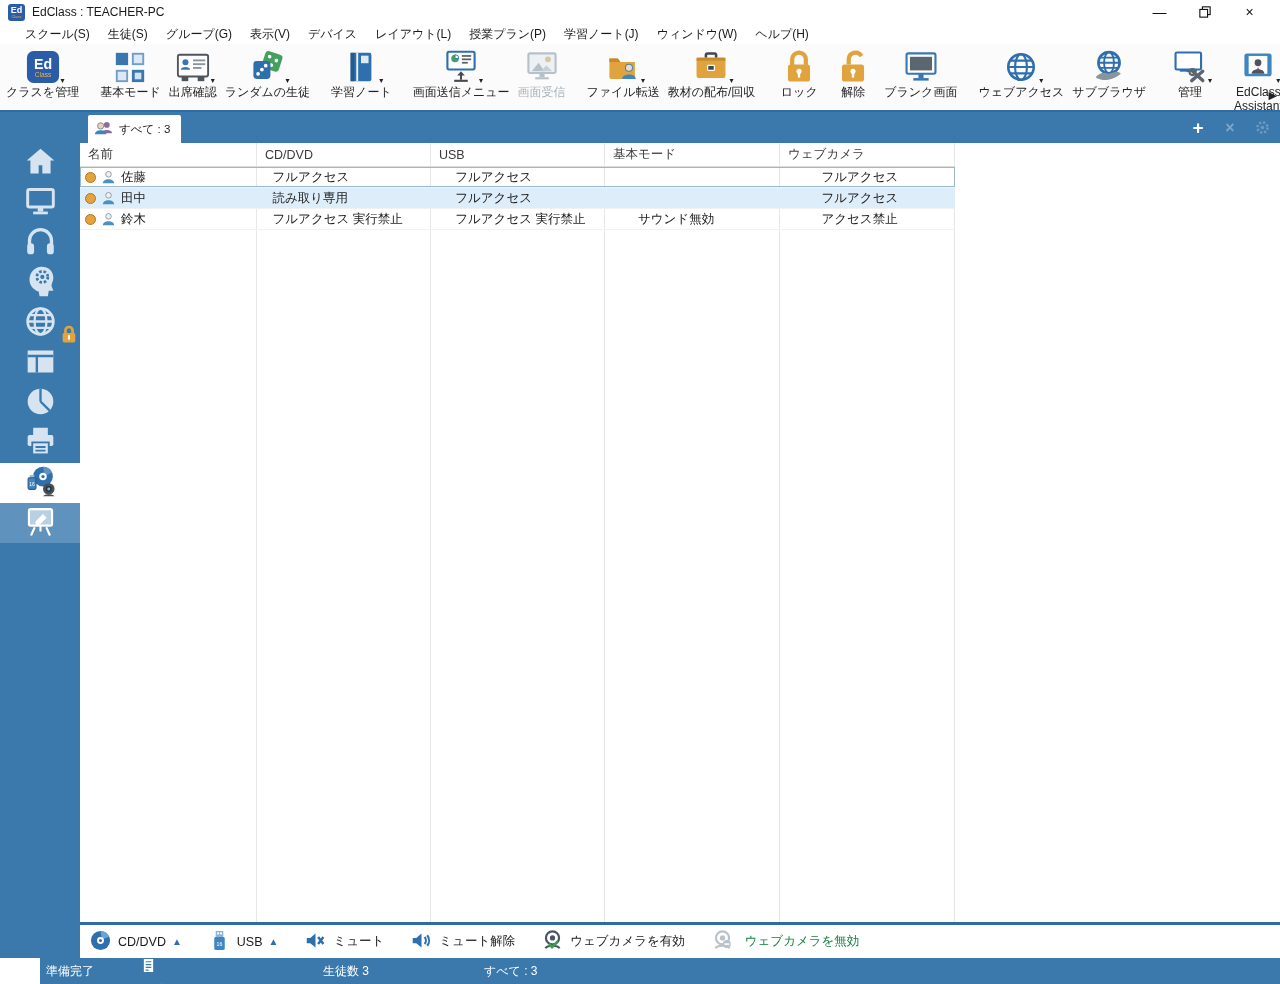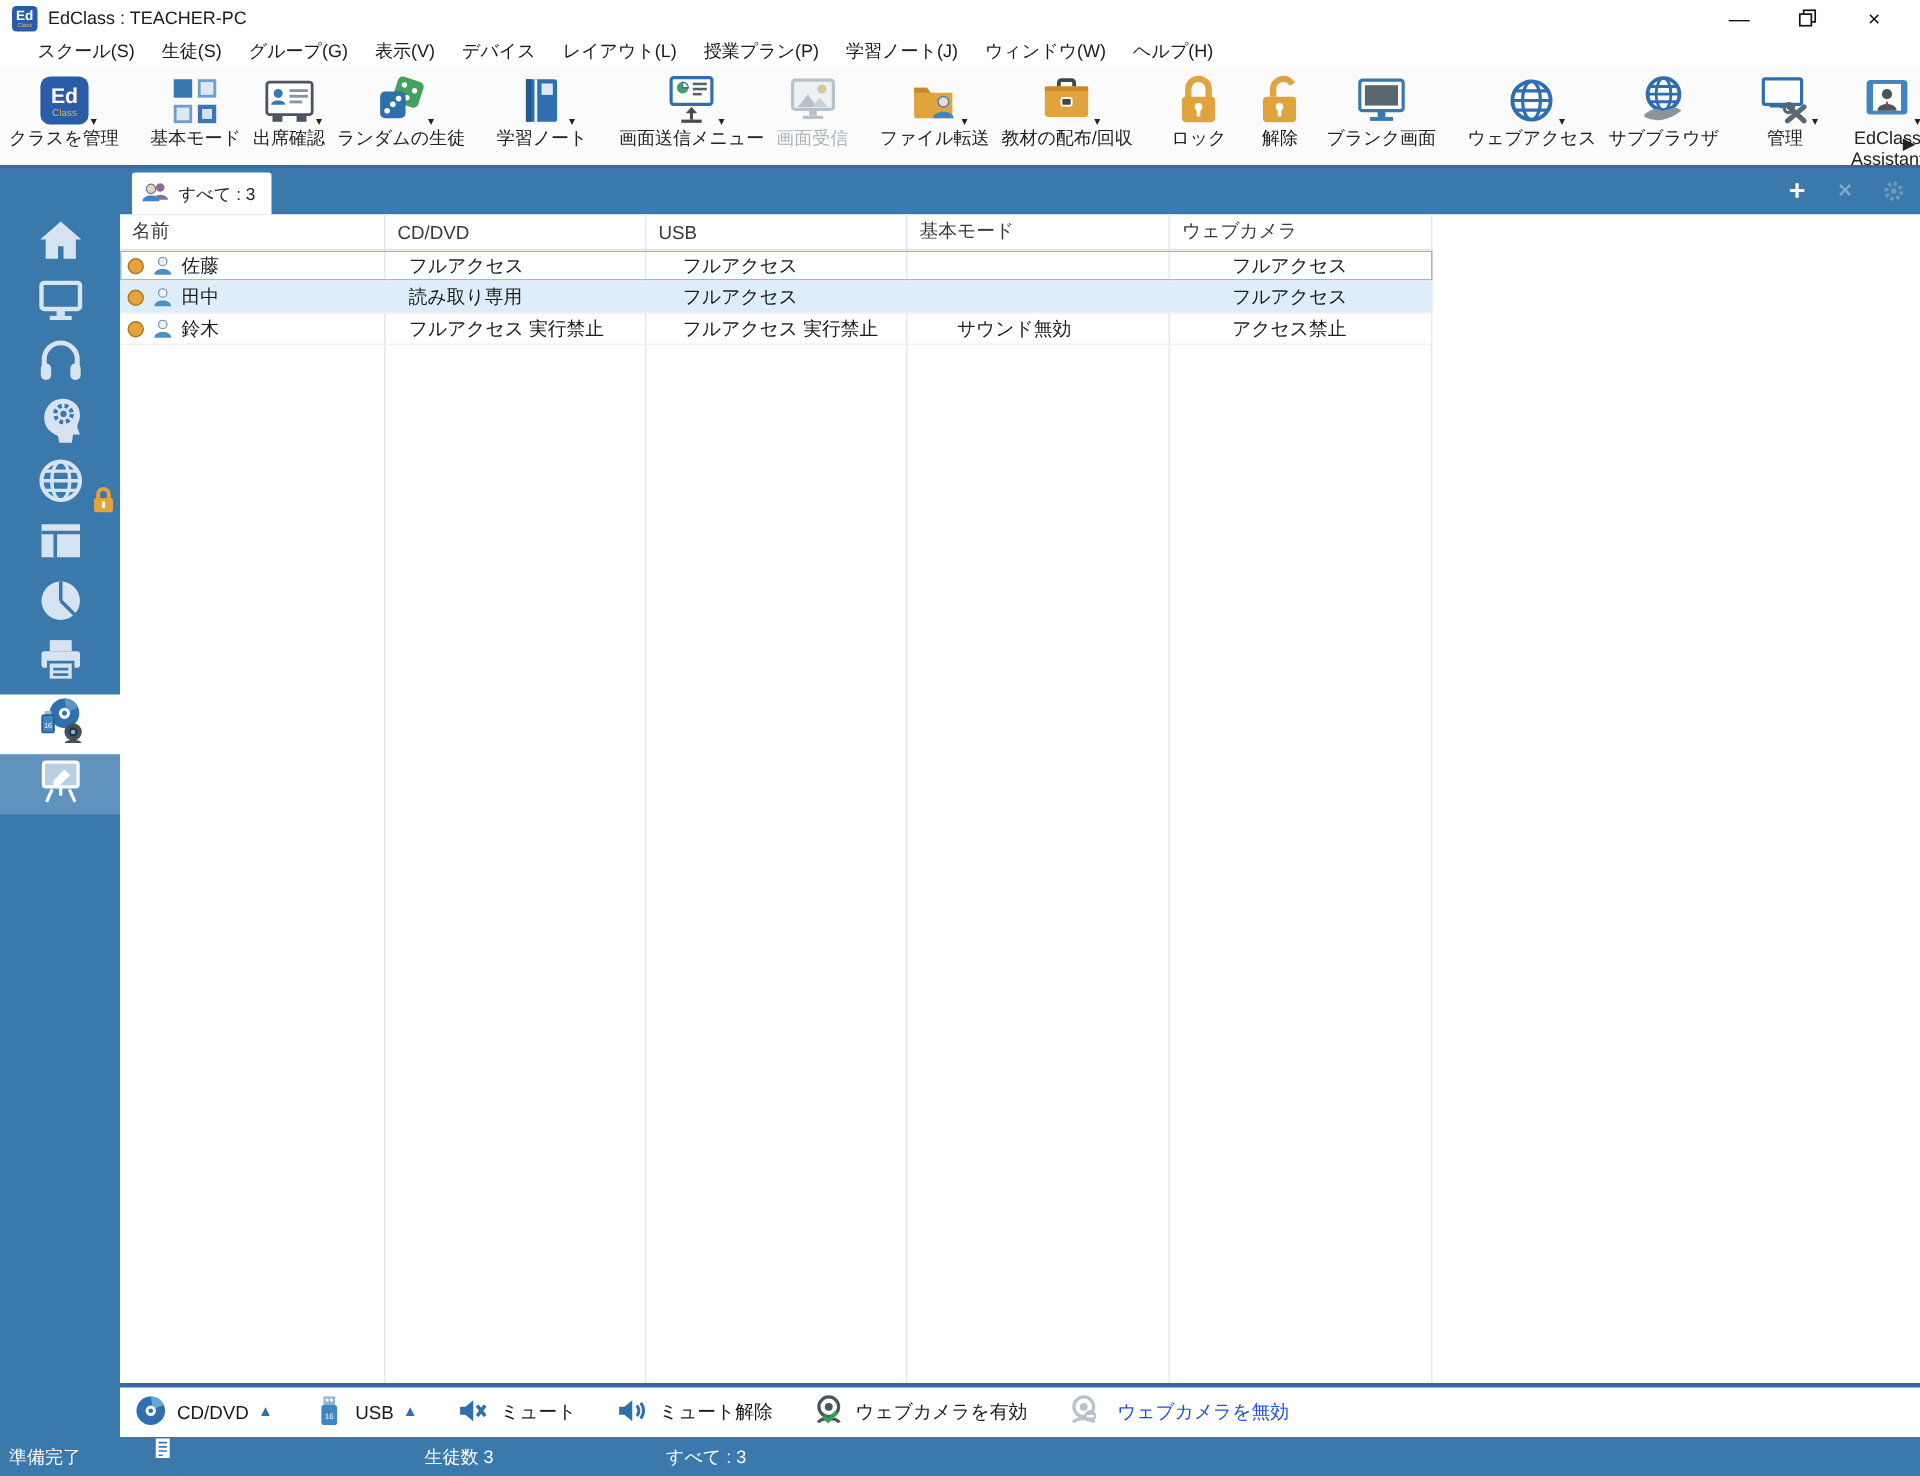--- a/index.html
+++ b/index.html
@@ -74,24 +74,24 @@
   .td.name{display:flex;align-items:center;gap:5px;padding-left:5px;}
   .status-dot{width:11px;height:11px;border-radius:50%;background:#e6a23c;border:1px solid #a9791f;flex:0 0 11px;}
   .person-ic svg{width:15px;height:15px;display:block;}
 
   
   .bottombar{height:36px;border-top:3px solid #2e6ca3;display:flex;align-items:center;
     padding-left:10px;gap:27px;background:#fff;flex:0 0 36px;}
   .bb-item{display:flex;align-items:center;gap:7px;font-size:12.5px;color:#1a1a1a;white-space:nowrap;}
   .bb-item svg{width:21px;height:21px;}
   .bb-arrow{color:#2f6fad;font-size:10px;margin-left:-1px;}
-  .bb-item.disabled{color:#1d4ed8;gap:12px;}
-
-  
-  .statusbar{height:26px;background:#3b79ad;position:relative;color:#fff;font-size:12px;}
+  .bb-item.disabled{color:#15803d;gap:12px;}
+
+  
+  .statusbar{height:26px;background:#3b79ad;position:relative;color:#fff;font-size:12px;margin-left:40px;}
   .sb{position:absolute;top:0;height:100%;display:flex;align-items:center;gap:6px;white-space:nowrap;}
   .sb svg{width:13px;height:15px;}
   .sb-ready{left:6px;}  .sb-room{left:88px;flex-direction:column;}  .sb-students{left:283px;}  .sb-selection{left:444px;}
 </style>
 </head>
 <body>
 
 <div id="app">
   <div class="titlebar">
     <div class="app-logo">

